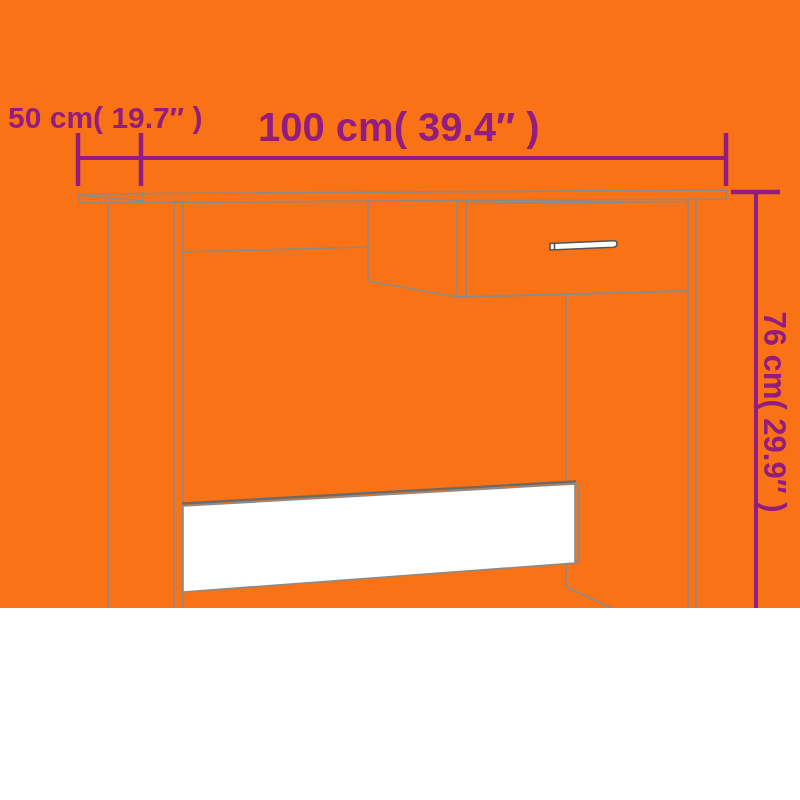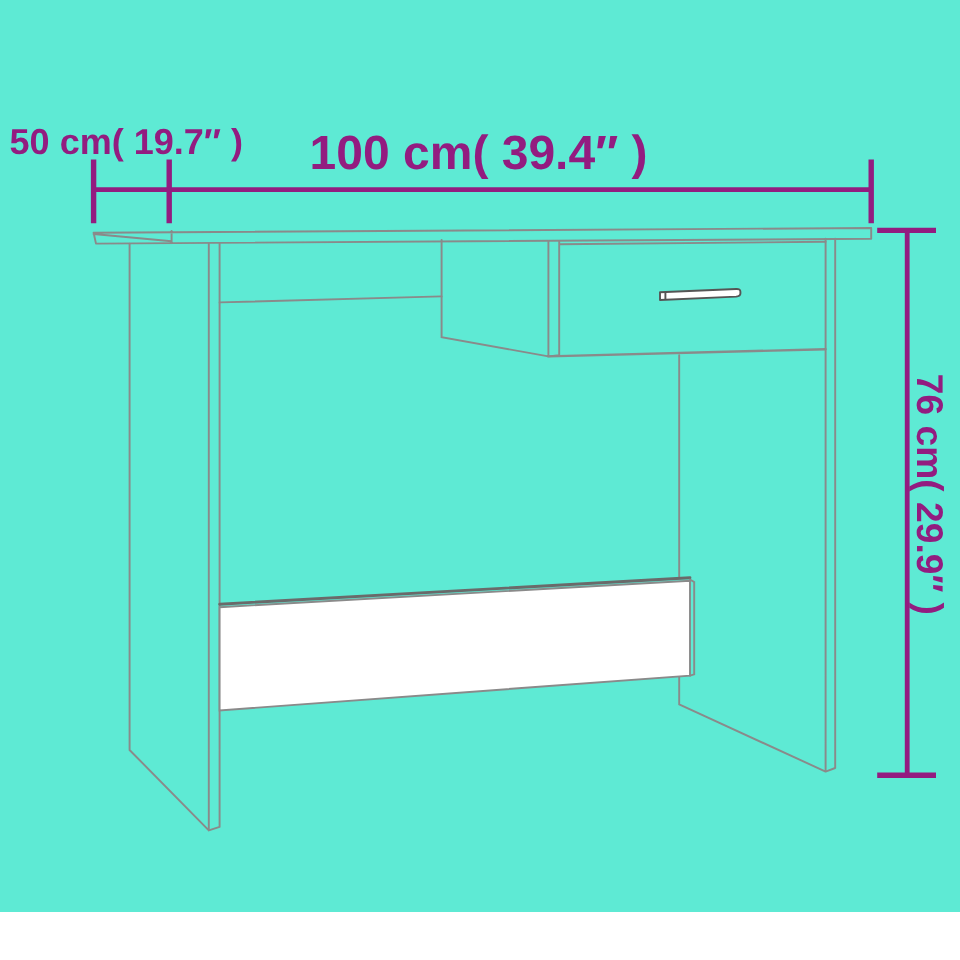--- a/index.html
+++ b/index.html
@@ -3,22 +3,22 @@
 <meta charset="utf-8">
 <style>
   html, body {
     margin: 0;
     padding: 0;
     background: #ffffff;
   }
   .canvas {
     position: relative;
     width: 800px;
-    height: 760px;
-    background: #5eead4;
+    height: 608px;
+    background: #f97316;
     overflow: hidden;
     font-family: "Liberation Sans", "DejaVu Sans", sans-serif;
   }
   svg { display: block; }
   text {
     font-family: "Liberation Sans", "DejaVu Sans", sans-serif;
     font-weight: bold;
   }
 </style>
 </head>

